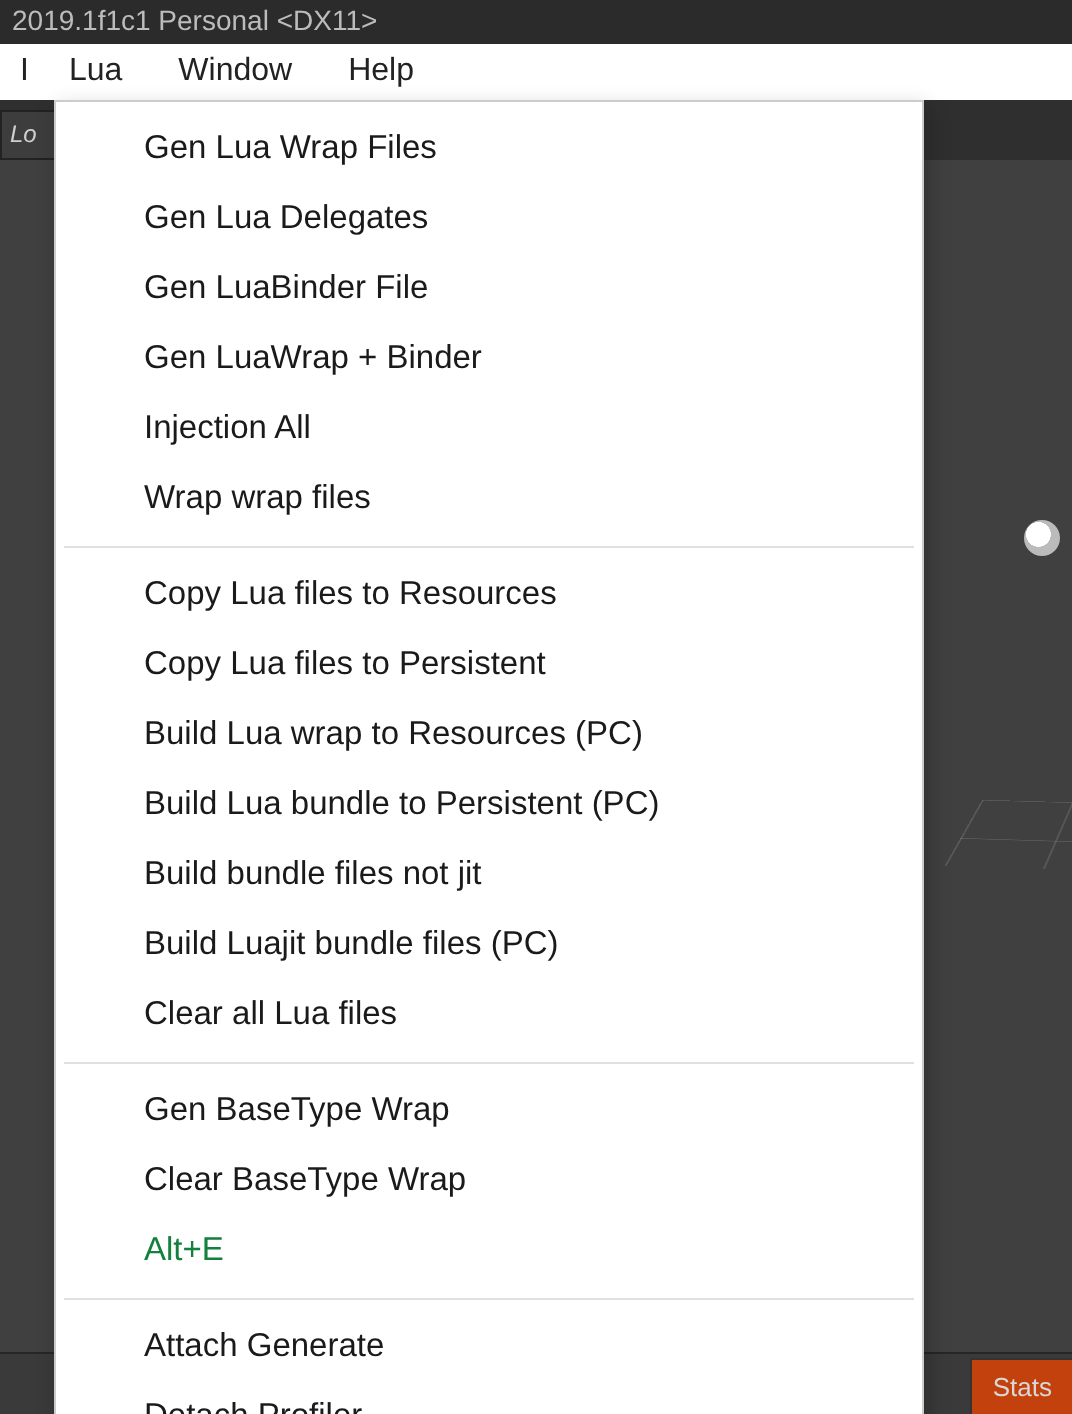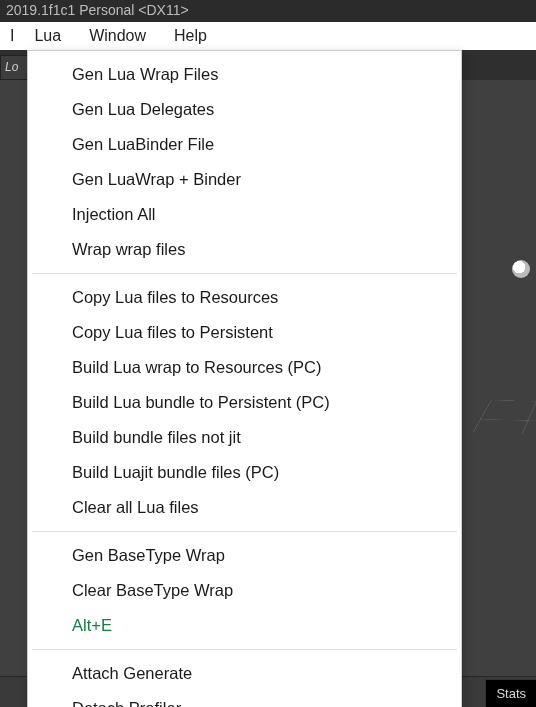--- a/index.html
+++ b/index.html
@@ -148,21 +148,21 @@
   .dropdown .sep {
     height: 1px;
     background: #e0e0e0;
     margin: 6px 4px 6px 4px;
   }
   .bottom-button {
     position: absolute;
     right: 0;
     bottom: 0;
     height: 27px;
-    background: #000000;
+    background: #c2410c;
     color: #d8d8d8;
     font-size: 13px;
     line-height: 27px;
     padding: 0 10px;
     border-left: 1px solid #333;
     border-top: 1px solid #333;
   }
 </style>
 </head>
 <body>

